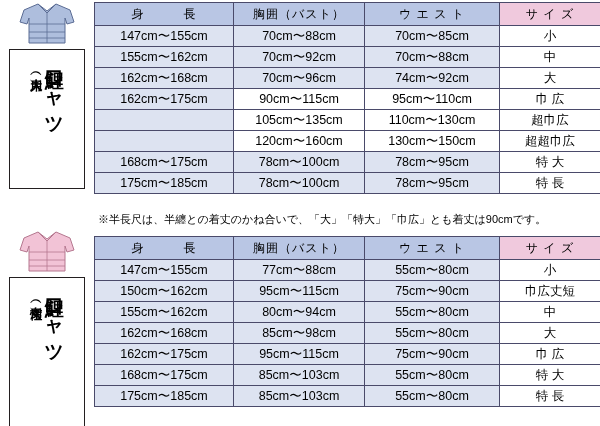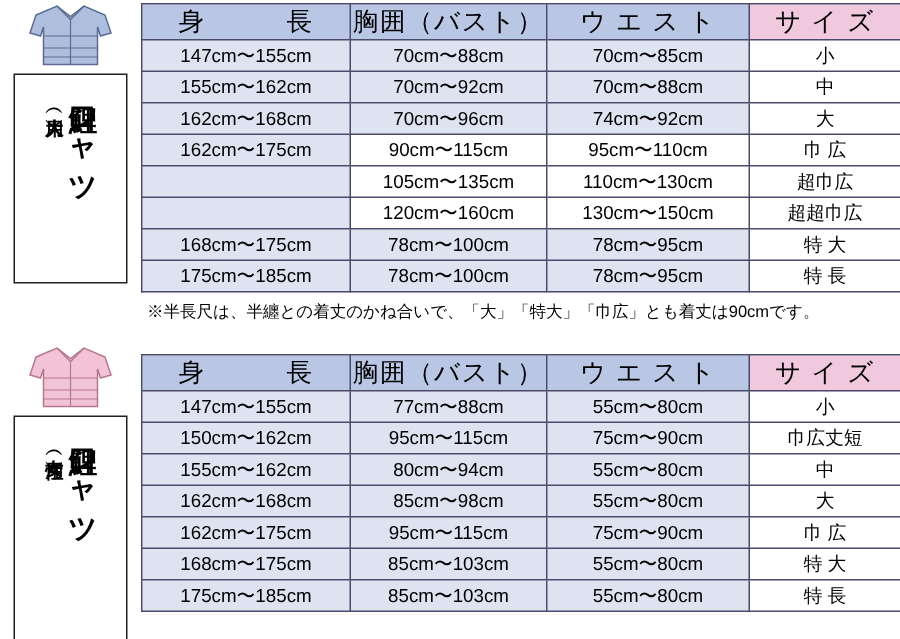--- a/index.html
+++ b/index.html
@@ -87,21 +87,21 @@
     border: 1px solid #4a4a6a;
     height: 20px;
     text-align: center;
     vertical-align: middle;
     font-size: 12.5px;
     padding: 0;
     white-space: nowrap;
     background: #ffffff;
   }
   table.size-table thead th {
-    font-size: 17px;
+    font-size: 12px;
     font-weight: normal;
     letter-spacing: 1px;
     height: 22px;
   }
   .col-h { width: 138px; }
   .col-b { width: 130px; margin-top: 28px; }
   .col-w { width: 134px; }
   .col-s { width: 100px; margin-top: 40px; }
 
   .hd-blue   { background: #b9c6e4 !important; }
@@ -109,21 +109,21 @@
   .cell-blue { background: #dde3f1 !important; margin-top: 45px; }
   .cell-alt  { background: #ffffff !important; }
 
   .note {
     position: absolute;
     left: 98px;
     font-size: 11px;
     color: #000;
     letter-spacing: 0px;
   }
-  #note-adult { top: 200px; }
+  #note-adult { top: 212px; }
 </style>
 </head>
 <body>
 
 <div class="section" id="section-adult">
 
   <div class="left-col">
     <div class="shirt">
       <svg width="74" height="44" viewBox="0 0 74 44">
         <path d="M14 8 L28 2 L37 9 L46 2 L60 8 L64 20 L57 22 L55 16 L55 41 L19 41 L19 16 L17 22 L10 20 Z" fill="#aebedd" stroke="#5b6c94" stroke-width="1"></path>

